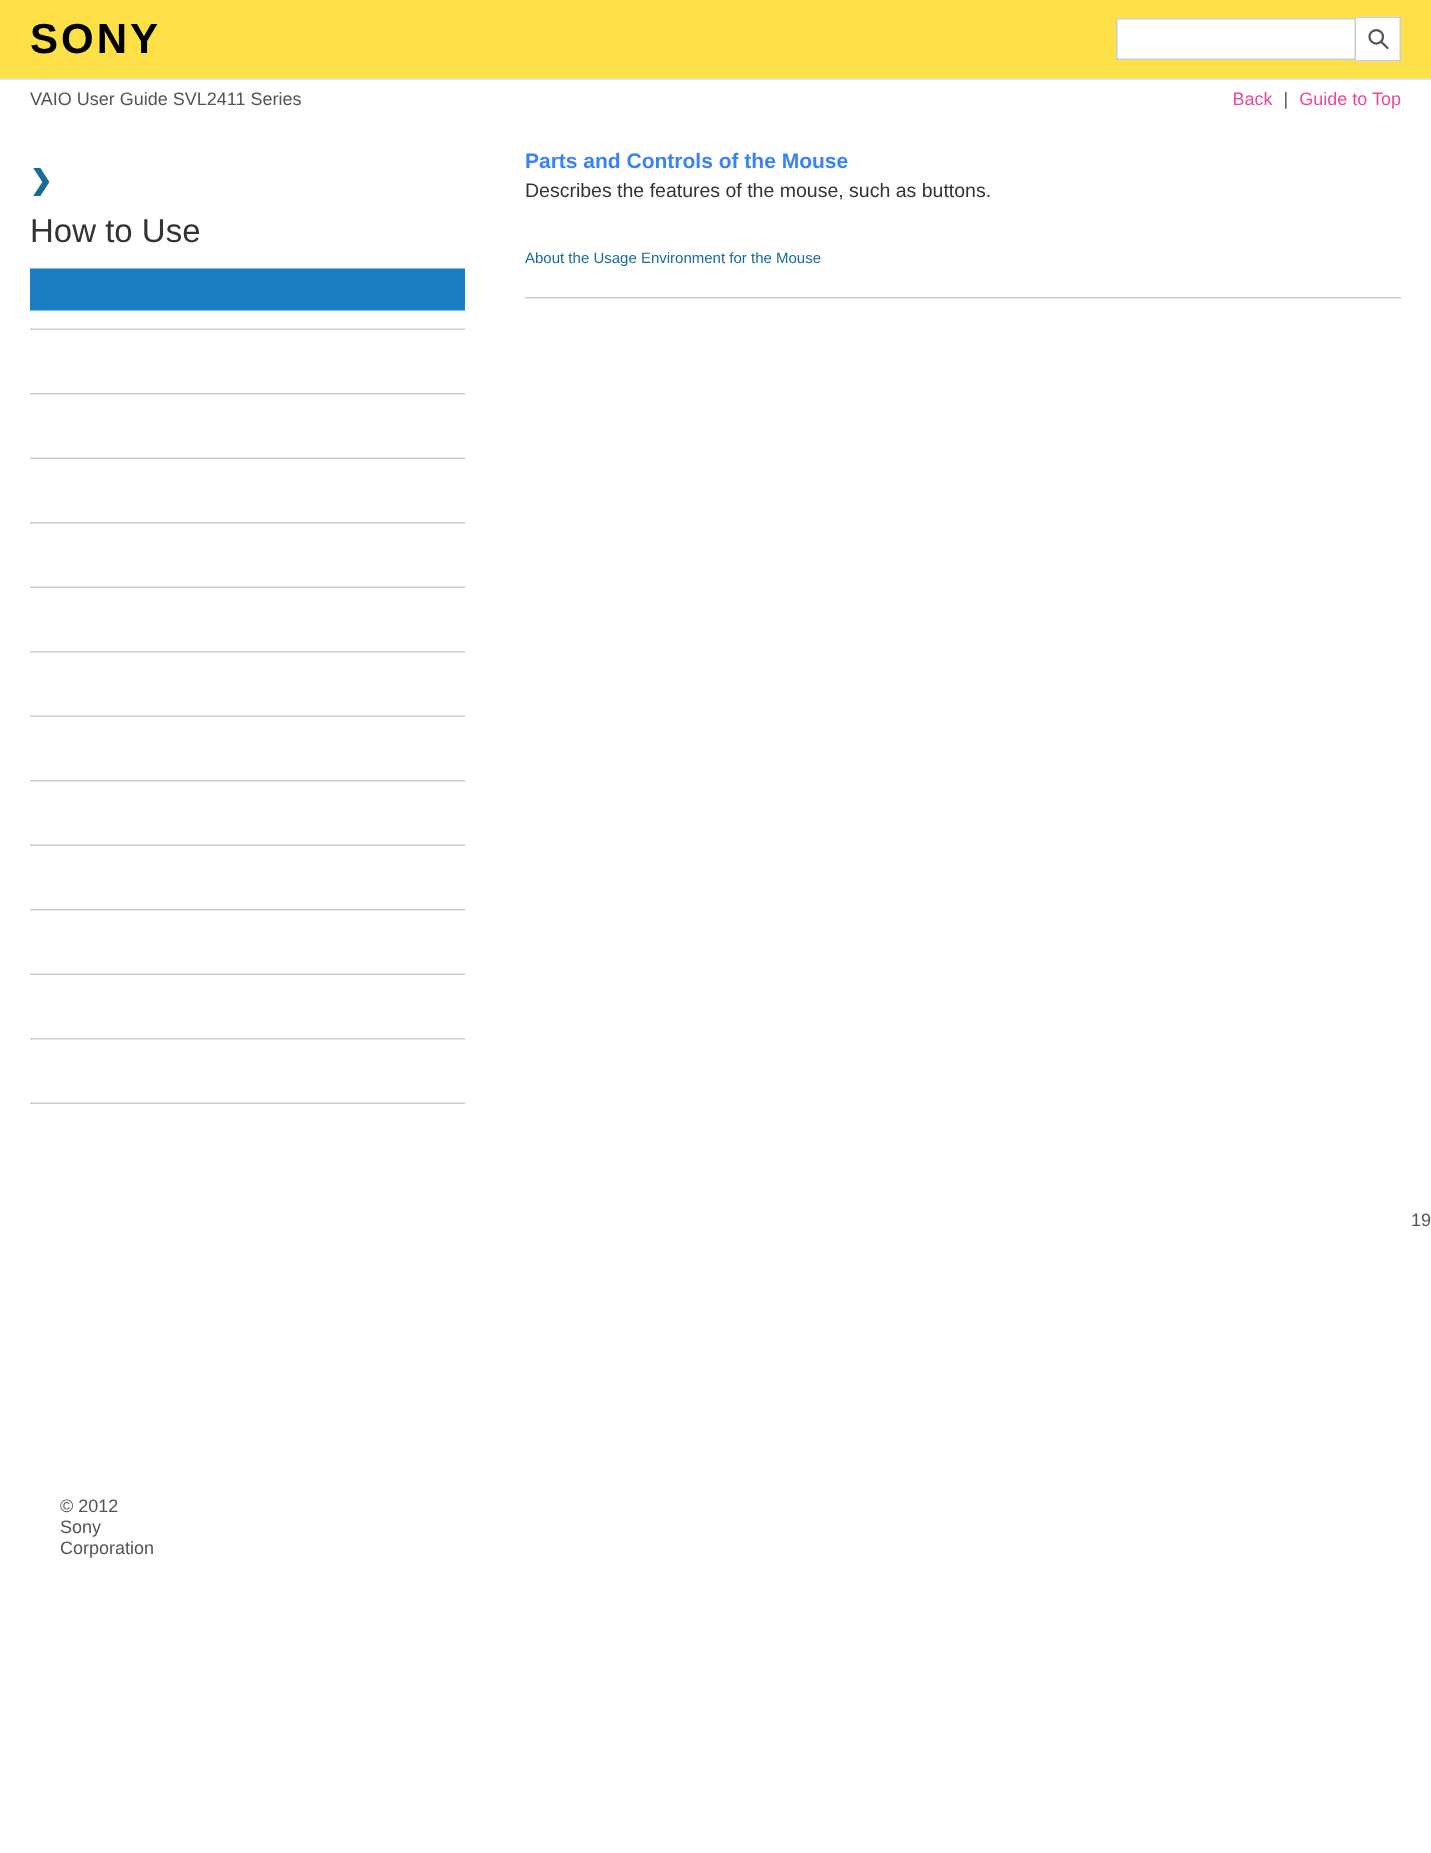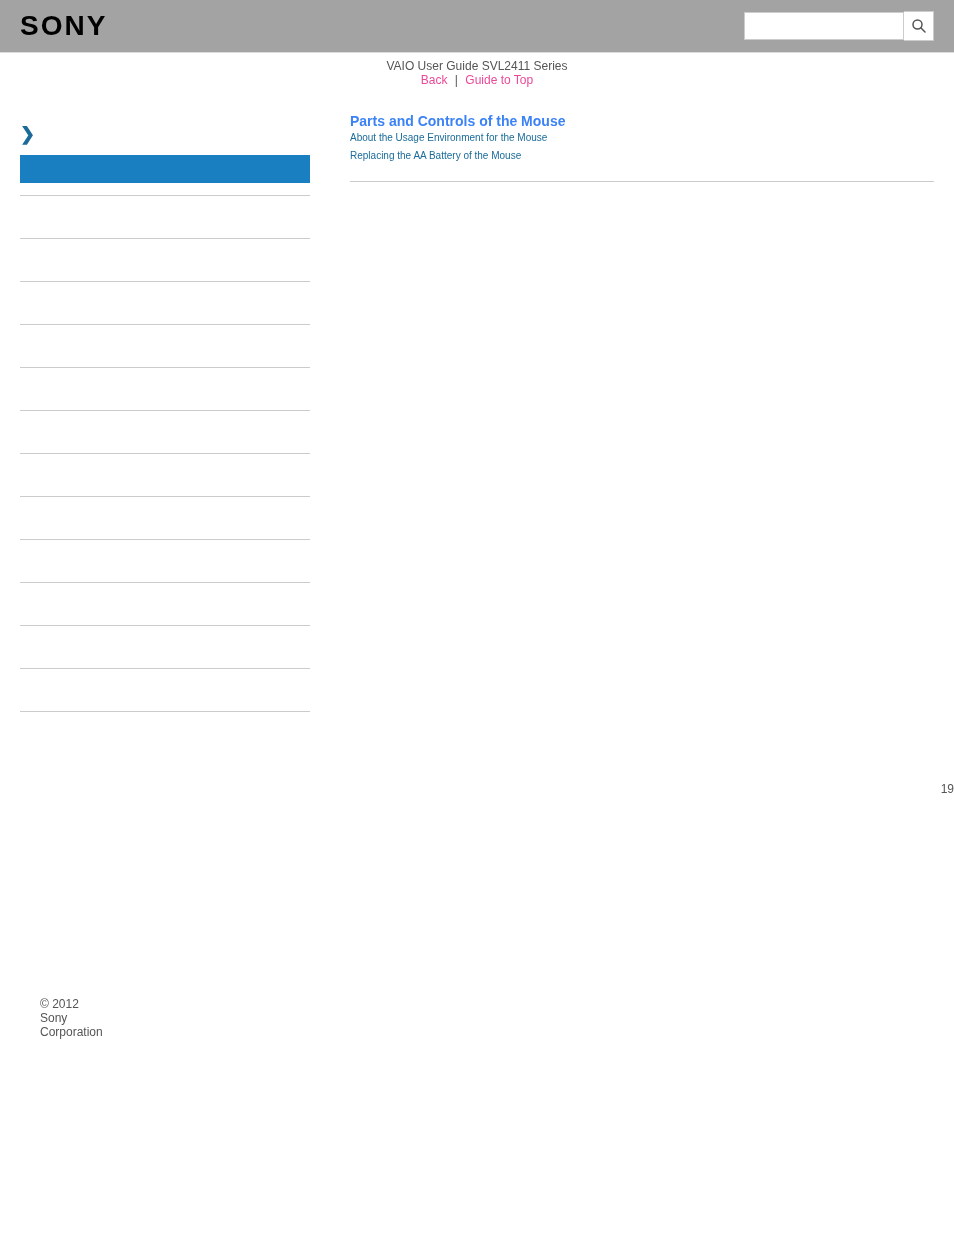--- a/index.html
+++ b/index.html
@@ -12,21 +12,21 @@
       min-height: 1235px;
     }
 
     
     .header {
       display: flex;
       align-items: center;
       justify-content: space-between;
       padding: 10px 20px;
       border-bottom: 1px solid #ddd;
-      background: #a3a3a3;
+      background: #fde047;
     }
     .sony-logo {
       font-size: 28px;
       font-weight: 900;
       letter-spacing: 2px;
       color: #000;
       font-family: Arial Black, Arial, sans-serif;
     }
     .search-box {
       display: flex;
@@ -57,21 +57,20 @@
     }
 
     
     .sub-header {
       display: flex;
       align-items: center;
       justify-content: space-between;
       padding: 6px 20px;
       font-size: 12px;
       color: #555;
-      flex-direction: column;
     }
     .nav-links a {
       color: #ec4899;
       text-decoration: none;
       font-size: 12px;
     }
     .nav-separator {
       color: #555;
       margin: 0 4px;
     }
@@ -197,20 +196,21 @@
       <a href="#">Back</a>
       <span class="nav-separator">|</span>
       <a href="#">Guide to Top</a>
     </div>
   </div>
 
   <div class="main-container">
 
     <div class="sidebar">
       <div class="sidebar-arrow">❯</div>
+      <div class="sidebar-title">How to Use</div>
       <div class="sidebar-highlight"></div>
       <hr class="sidebar-divider">
       <div class="sidebar-item-blank"></div>
       <hr class="sidebar-divider">
       <div class="sidebar-item-blank"></div>
       <hr class="sidebar-divider">
       <div class="sidebar-item-blank"></div>
       <hr class="sidebar-divider">
       <div class="sidebar-item-blank"></div>
       <hr class="sidebar-divider">
@@ -227,24 +227,24 @@
       <div class="sidebar-item-blank"></div>
       <hr class="sidebar-divider">
       <div class="sidebar-item-blank"></div>
       <hr class="sidebar-divider">
       <div class="sidebar-item-blank"></div>
       <hr class="sidebar-divider">
     </div>
 
     <div class="content-area">
       <a href="#" class="content-main-link">Parts and Controls of the Mouse</a>
+      <p class="content-description">Describes the features of the mouse, such as buttons.</p>
 
       <div class="content-sub-links">
         <a href="#" class="content-sub-link">About the Usage Environment for the Mouse</a>
-        <a href="#" class="content-sub-link">Replacing the AA Battery of the Mouse</a>
       </div>
       <hr class="content-divider">
     </div>
   </div>
 
   <div style="position:absolute; bottom: 90px; left: 20px;">
     <span class="footer-copyright">© 2012 Sony Corporation</span>
   </div>
 
   <div class="page-number">19</div>

